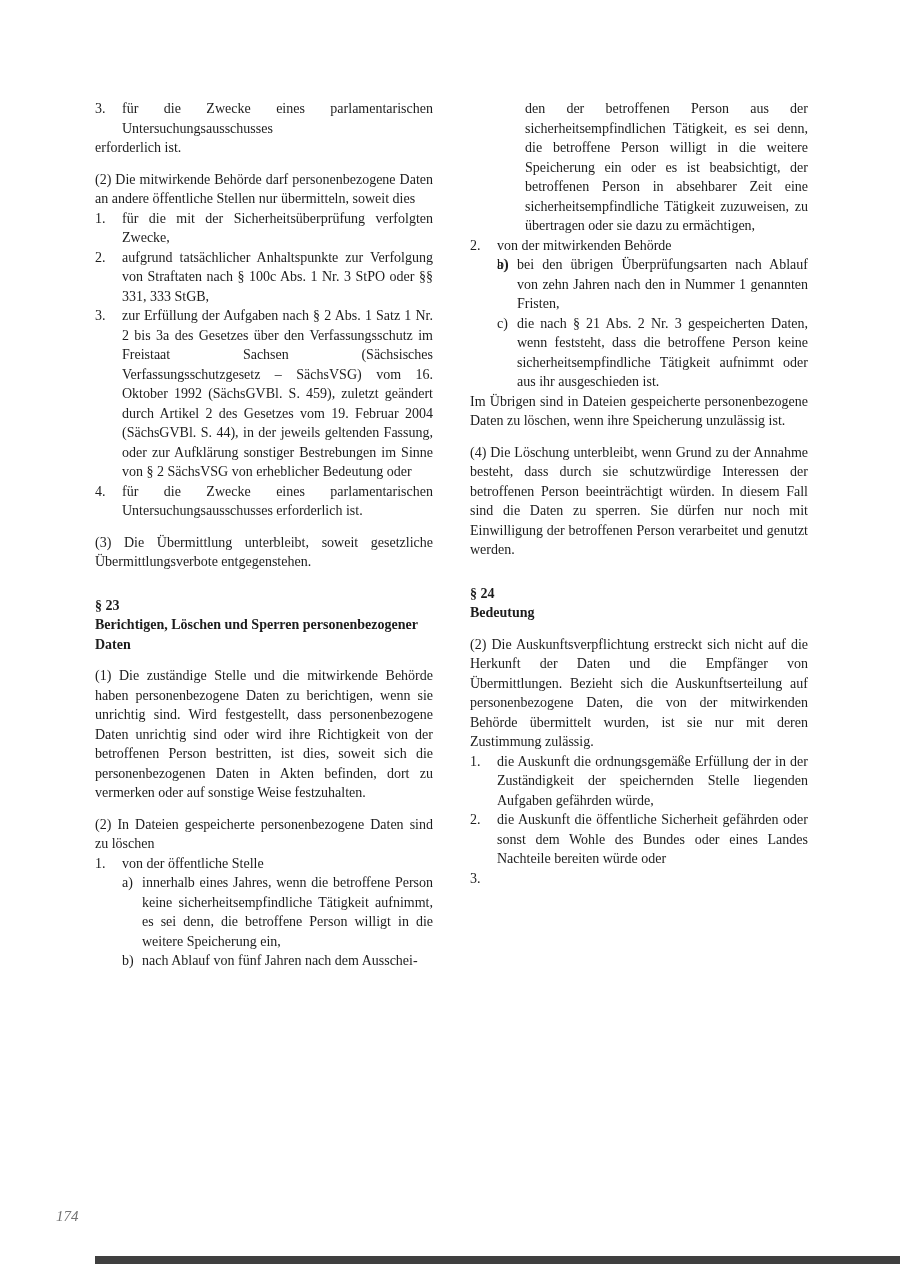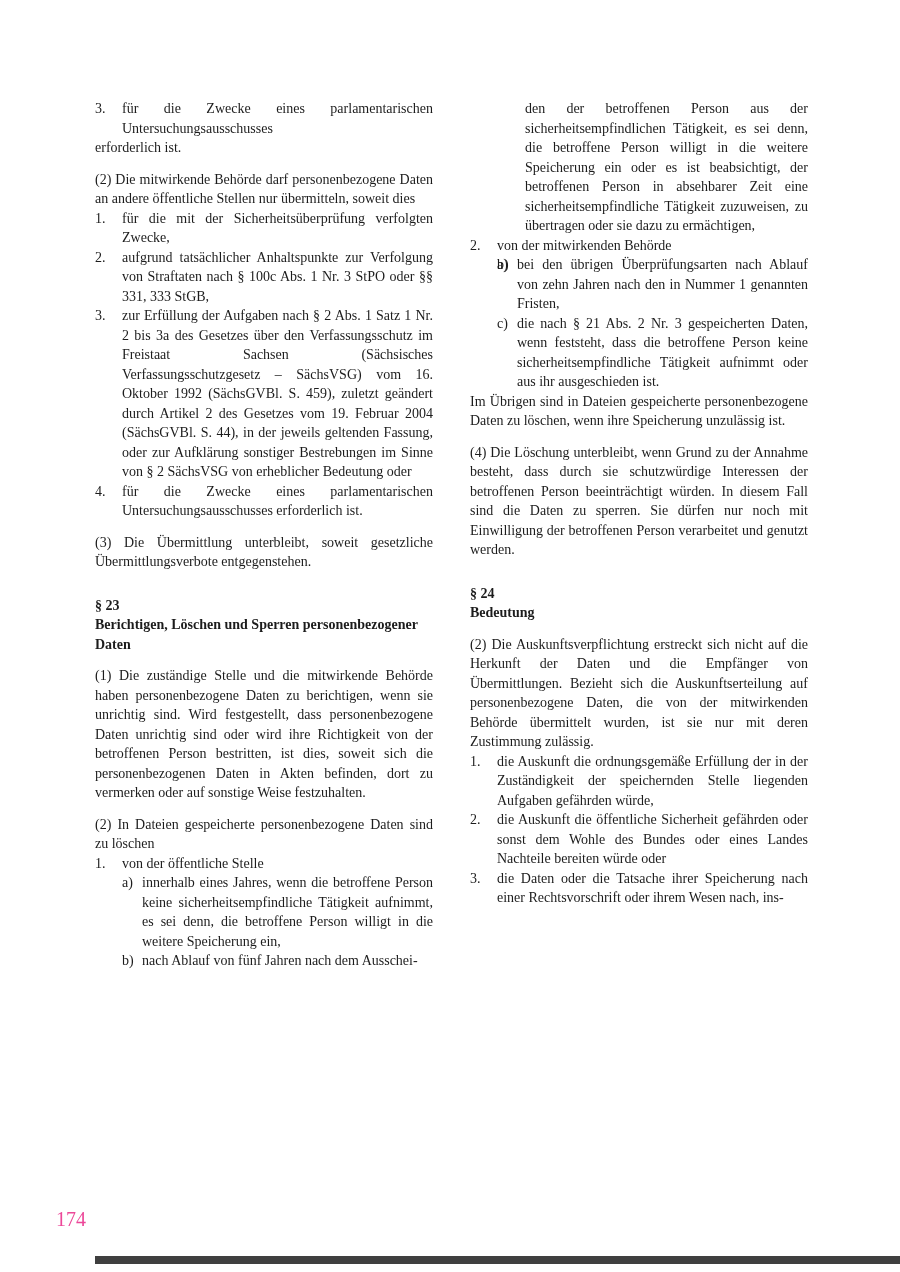--- a/index.html
+++ b/index.html
@@ -34,22 +34,23 @@
   .marker { position: absolute; left: 0; top: 0; }
   .heading {
     margin-top: 24px;
     font-weight: bold;
     text-align: left;
   }
   .page-number {
     position: absolute;
     left: 56px;
     top: 1208px;
-    font-size: 20px;
-    color: #ec4899;
+    font-size: 15px;
+    color: #737373;
+    font-style: italic;
   }
   .footer-bar {
     position: absolute;
     left: 95px;
     right: 0;
     top: 1256px;
     height: 8px;
     background: #3f3f3f;
   }
 </style>
@@ -85,18 +86,18 @@
         <div class="block li2"><span class="marker">c)</span><span>die nach § 21 Abs. 2 Nr. 3 gespeicherten Daten, wenn feststeht, dass die betroffene Person keine sicherheitsempfindliche Tätigkeit aufnimmt oder aus ihr ausgeschieden ist.</span></div>
         <div class="block p"><span>Im Übrigen sind in Dateien gespeicherte personenbezogene Daten zu löschen, wenn ihre Speicherung unzulässig ist.</span></div>
         <div class="block p gap"><span>(4) Die Löschung unterbleibt, wenn Grund zu der Annahme besteht, dass durch sie schutzwürdige Interessen der betroffenen Person beeinträchtigt würden. In diesem Fall sind die Daten zu sperren. Sie dürfen nur noch mit Einwilligung der betroffenen Person verarbeitet und genutzt werden.</span></div>
         <div class="block heading">
           <div>§ 24</div>
           <div>Bedeutung</div>
         </div>
         <div class="block p gap"><span>(2) Die Auskunftsverpflichtung erstreckt sich nicht auf die Herkunft der Daten und die Empfänger von Übermittlungen. Bezieht sich die Auskunftserteilung auf personenbezogene Daten, die von der mitwirkenden Behörde übermittelt wurden, ist sie nur mit deren Zustimmung zulässig.</span></div>
         <div class="block li1"><span class="marker">1.</span><span>die Auskunft die ordnungsgemäße Erfüllung der in der Zuständigkeit der speichernden Stelle liegenden Aufgaben gefährden würde,</span></div>
         <div class="block li1"><span class="marker">2.</span><span>die Auskunft die öffentliche Sicherheit gefährden oder sonst dem Wohle des Bundes oder eines Landes Nachteile bereiten würde oder</span></div>
-        <div class="block li1"><span class="marker">3.</span><span>die Daten oder die Tatsache ihrer Speicherung nach einer Rechtsvorschrift oder ihrem Wesen nach, ins-</span></div>
+        <div class="block li1"><span class="marker">3.</span></div>
       </div>
   </div>
   <div class="page-number">174</div>
   <div class="footer-bar" style="background: rgb(63, 63, 63);"></div>
 </div>
 
 </body></html>

